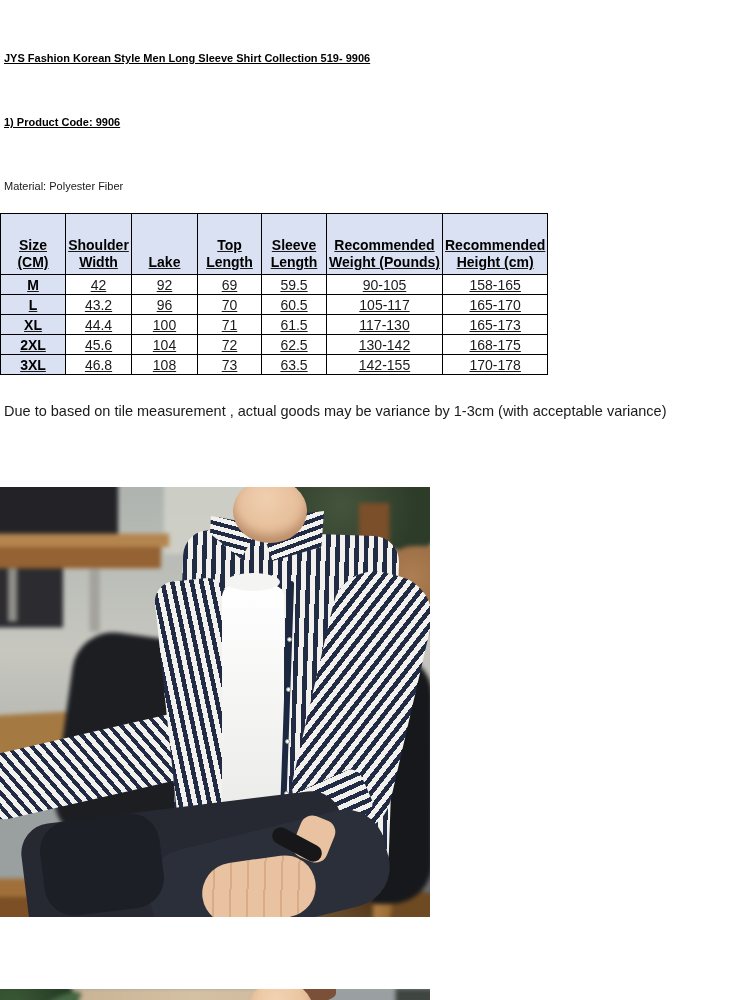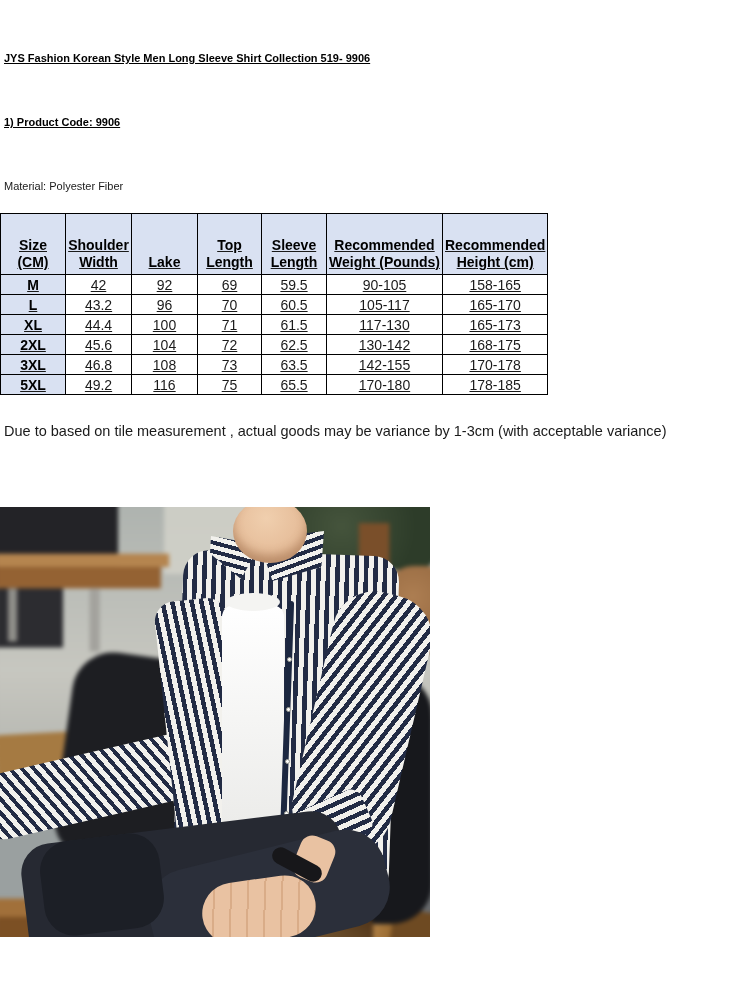--- a/index.html
+++ b/index.html
@@ -212,29 +212,20 @@
         <td>168-175</td>
       </tr>
       <tr>
         <td class="size-col">3XL</td>
         <td>46.8</td>
         <td>108</td>
         <td>73</td>
         <td>63.5</td>
         <td>142-155</td>
         <td>170-178</td>
-      </tr>
-      <tr>
-        <td class="size-col">5XL</td>
-        <td>49.2</td>
-        <td>116</td>
-        <td>75</td>
-        <td>65.5</td>
-        <td>170-180</td>
-        <td>178-185</td>
       </tr>
     </tbody>
 </table>
 
 <div class="note">Due to based on tile measurement , actual goods may be variance by 1-3cm (with acceptable variance)</div>
 
 <div class="photo photo1" role="img" aria-label="Model seated in a cafe wearing an open navy and white striped long sleeve shirt over a white tee with dark jeans">
   <div class="bg-group">
     <div class="p1-wall"></div>
     <div class="p1-window"></div>

